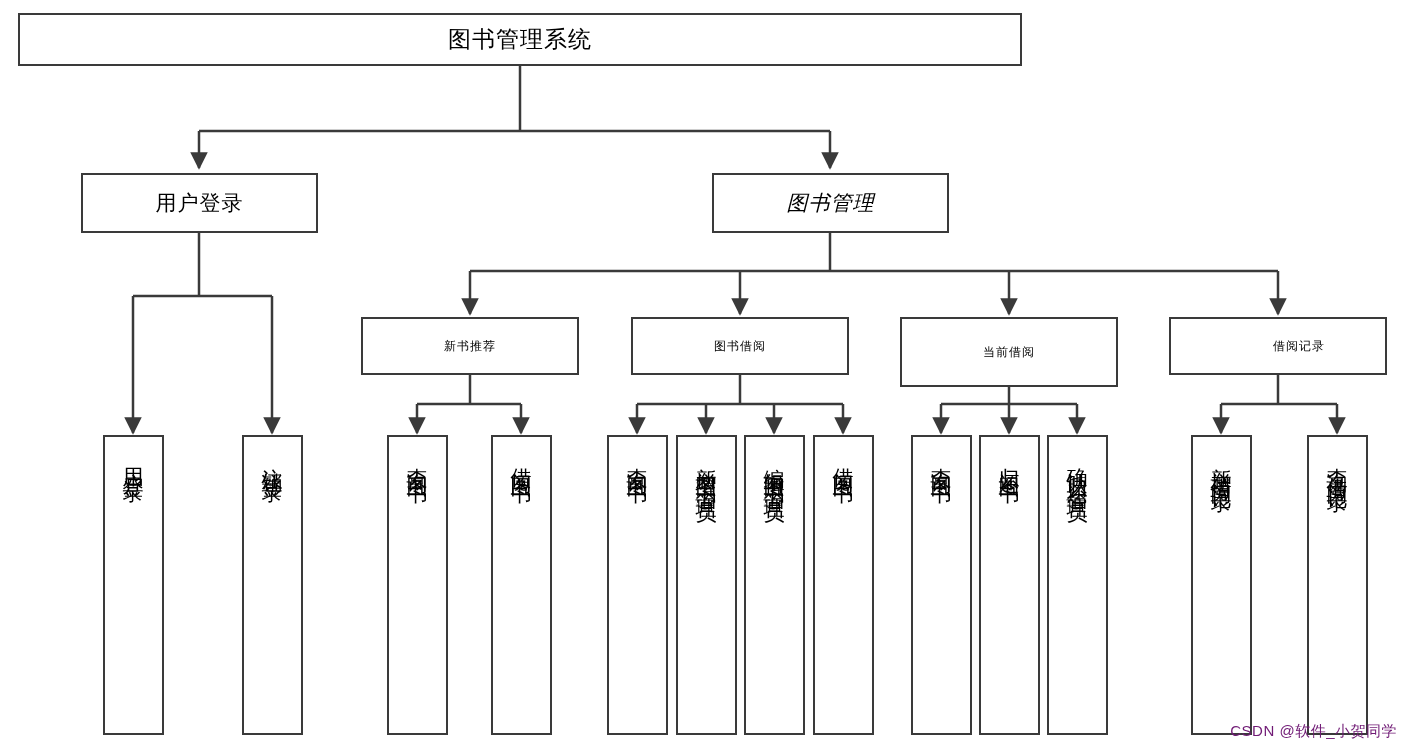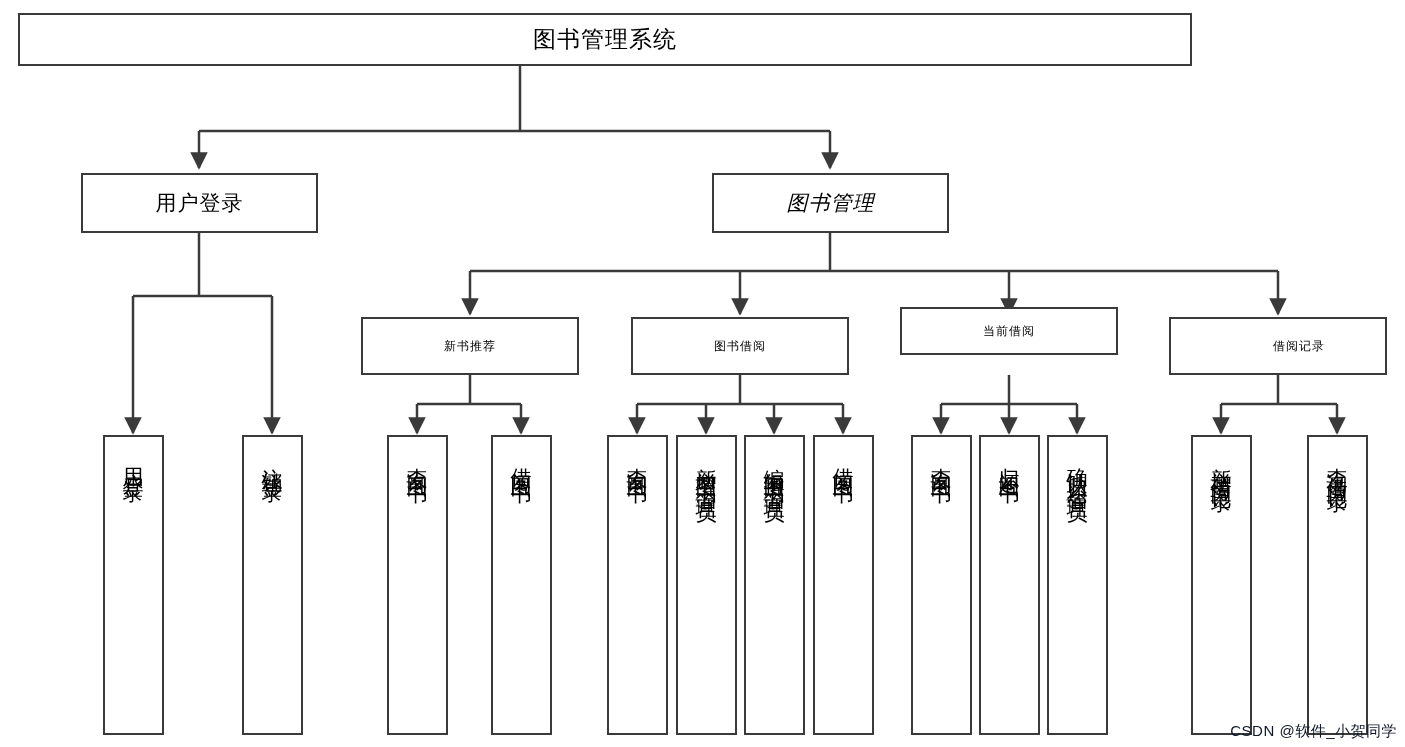--- a/index.html
+++ b/index.html
@@ -62,21 +62,21 @@
   }
   .htext {
     white-space: nowrap;
     letter-spacing: 1px;
   }
   #watermark {
     position: absolute;
     right: 8px;
     bottom: 6px;
     font-size: 15px;
-    color: #0f172a;
+    color: #701a75;
     letter-spacing: 0.5px;
     z-index: 5;
     white-space: nowrap;
   }
 </style>
 </head>
 <body>
 
 <div id="canvas">
 
@@ -128,41 +128,41 @@
       <path d="M 1009 404 L 1009 433" marker-end="url(#arrow)"></path>
       <path d="M 1077 404 L 1077 433" marker-end="url(#arrow)"></path>
 
       <path d="M 1278 375 L 1278 404"></path>
       <path d="M 1221 404 L 1337 404"></path>
       <path d="M 1221 404 L 1221 433" marker-end="url(#arrow)"></path>
       <path d="M 1337 404 L 1337 433" marker-end="url(#arrow)"></path>
     </g>
   </svg>
 
-  <div class="node level0" style="left:18px; top:13px; width:1174px; height:53px;">
+  <div class="node level0" style="left:18px; top:13px; width:1004px; height:53px;">
     <span class="htext">图书管理系统</span>
   </div>
 
   <div class="node level1" style="left:81px; top:173px; width:237px; height:60px;">
     <span class="htext">用户登录</span>
   </div>
 
   <div class="node level1" style="left:712px; top:173px; width:237px; height:60px;font-style:italic;">
     <span class="htext">图书管理</span>
   </div>
 
   <div class="node level2" style="left:361px; top:317px; width:218px; height:58px;">
     <span class="htext">新书推荐</span>
   </div>
 
   <div class="node level2" style="left:631px; top:317px; width:218px; height:58px;">
     <span class="htext">图书借阅</span>
   </div>
 
-  <div class="node level2" style="left:900px; top:307px; width:218px; height:48px;">
+  <div class="node level2" style="left:900px; top:317px; width:218px; height:70px;">
     <span class="htext">当前借阅</span>
   </div>
 
   <div class="node level2" style="left:1169px; top:317px; width:218px; height:58px;padding-left:42px;">
     <span class="htext">借阅记录</span>
   </div>
 
   <div class="node leaf" style="left:103px; top:435px; width:61px; height:300px;">
     <span class="vtext">用户登录</span>
   </div>

